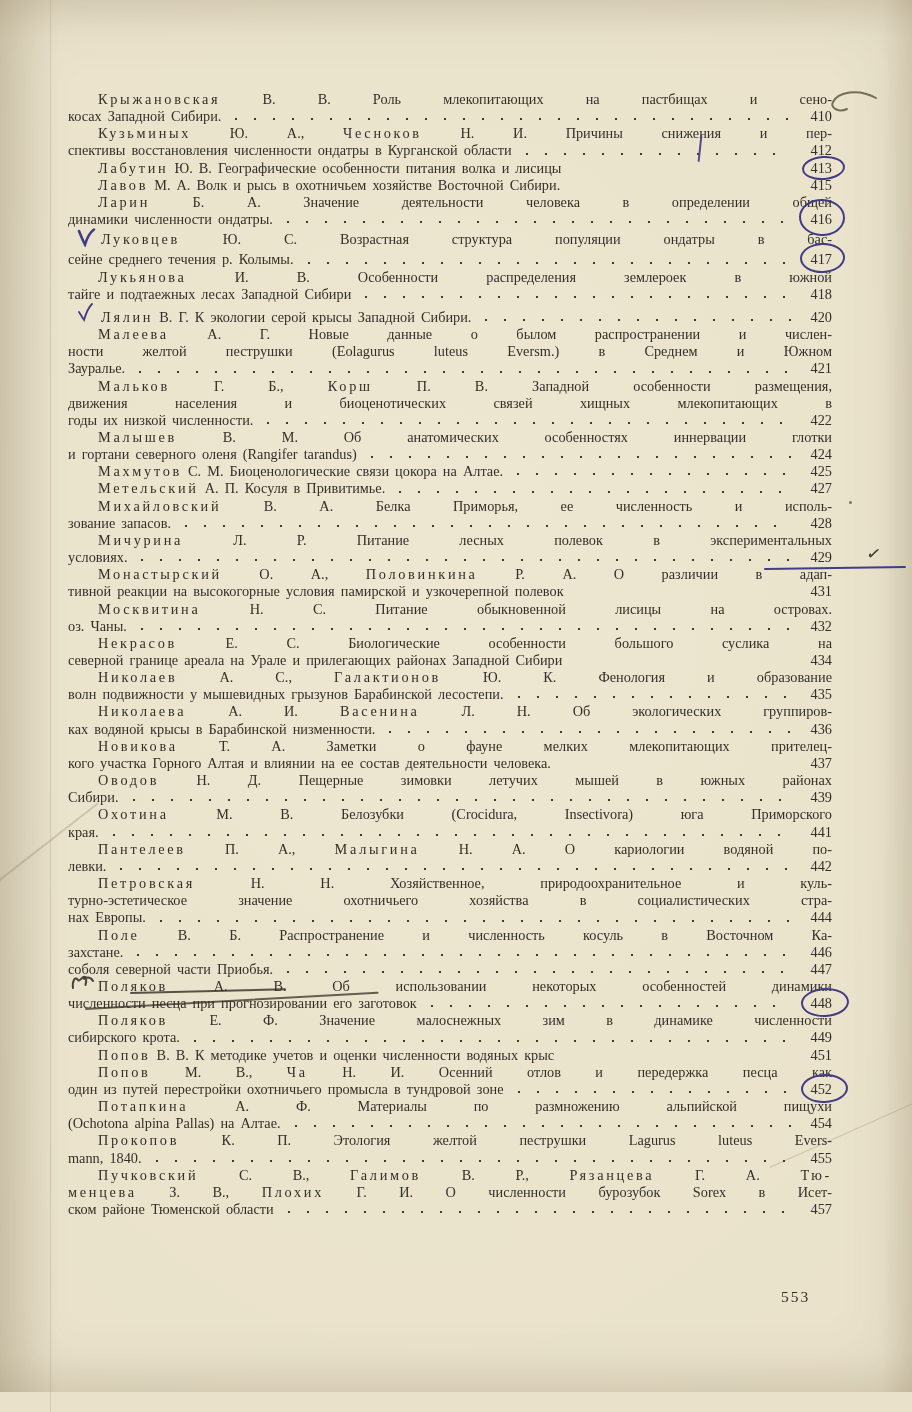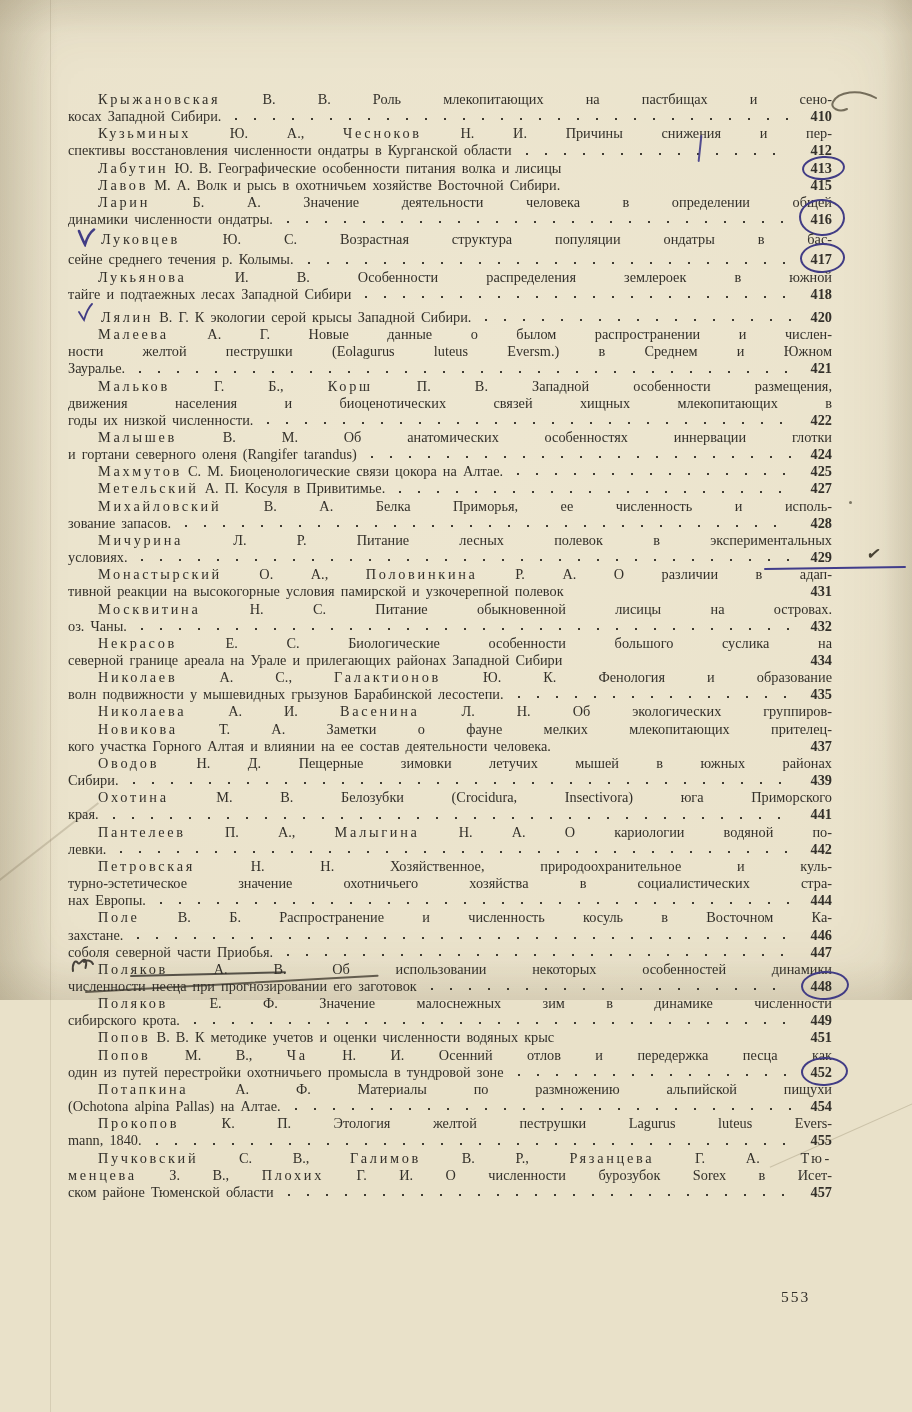--- a/index.html
+++ b/index.html
@@ -3,21 +3,21 @@
 <meta charset="utf-8">
 <style>
   html,body{margin:0;padding:0;}
   body{
     width:912px;height:1412px;
     font-family:"Liberation Serif","DejaVu Serif",serif;
     background:#e9e1c9;
     overflow:hidden;
   }
   .page{
-    position:relative;width:912px;height:1000px;
+    position:relative;width:912px;height:1392px;
     background:
       radial-gradient(ellipse 130% 120% at 48% 42%, rgba(255,252,240,0.20), rgba(0,0,0,0) 70%),
       linear-gradient(90deg, rgba(120,106,70,0.20), rgba(120,106,70,0.0) 58px),
       linear-gradient(270deg, rgba(120,106,70,0.14), rgba(120,106,70,0.0) 30px),
       linear-gradient(180deg, rgba(120,106,70,0.10), rgba(120,106,70,0.0) 34px),
       linear-gradient(0deg, rgba(120,106,70,0.08), rgba(120,106,70,0.0) 40px),
       #e9e1c9;
     box-shadow:inset 0 0 70px rgba(92,80,50,0.18);
     color:#33302a;
   }
@@ -38,21 +38,21 @@
   .first .ltext{margin-left:30px;}
   .first.has-inline-mark .ltext{margin-left:3px;}
   .ltext{white-space:nowrap;}
   .line.full .ltext{white-space:normal;}
   .author{letter-spacing:2.7px;}
   .leader{flex:1 1 auto;min-width:6px;align-self:flex-end;height:5px;margin:0 7px 3px 9px;}
   .leader.dots{
     background-image:radial-gradient(circle at 2px 2px, #3e3a31 1.25px, rgba(0,0,0,0) 1.45px);
     background-size:19px 5px;background-repeat:repeat-x;background-position:4px 0;
   }
-  .pwrap{flex:0 0 auto;min-width:34px;text-align:right;position:relative;font-weight:bold;}
+  .pwrap{flex:0 0 auto;min-width:34px;text-align:right;position:relative;}
   .pnum{position:relative;display:inline-block;}
   
   .circled::after{
     content:"";position:absolute;border:2.3px solid #413c85;border-radius:50%;
     pointer-events:none;
   }
   .c413::after{inset:-4px -13px -3px -9px;transform:rotate(-4deg);}
   .c416::after{inset:-12px -13px -8px -12px;transform:rotate(2deg);}
   .c417::after{inset:-8px -13px -5px -11px;transform:rotate(-2deg);}
   .c448::after{inset:-7px -17px -5px -10px;transform:rotate(-3deg);}
@@ -241,20 +241,25 @@
       <div class="entry">
         <div class="line full first"><span class="ltext"><span class="author">Николаев</span><span class="plain"> А. С., </span><span class="author">Галактионов</span><span class="plain"> Ю. К. Фенология и образование</span></span></div>
         <div class="line last">
           <span class="ltext"><span class="plain">волн подвижности у мышевидных грызунов Барабинской лесостепи.</span></span>
           <span class="leader dots"></span>
           <span class="pwrap"><span class="pnum">435</span></span>
         </div>
       </div>
       <div class="entry">
         <div class="line full first"><span class="ltext"><span class="author">Николаева</span><span class="plain"> А. И. </span><span class="author">Васенина</span><span class="plain"> Л. Н. Об экологических группиров-</span></span></div>
+        <div class="line last">
+          <span class="ltext"><span class="plain">ках водяной крысы в Барабинской низменности.</span></span>
+          <span class="leader dots"></span>
+          <span class="pwrap"><span class="pnum">436</span></span>
+        </div>
       </div>
       <div class="entry">
         <div class="line full first"><span class="ltext"><span class="author">Новикова</span><span class="plain"> Т. А. Заметки о фауне мелких млекопитающих прителец-</span></span></div>
         <div class="line last">
           <span class="ltext"><span class="plain">кого участка Горного Алтая и влиянии на ее состав деятельности человека.</span></span>
           <span class="leader blank"></span>
           <span class="pwrap"><span class="pnum">437</span></span>
         </div>
       </div>
       <div class="entry">

